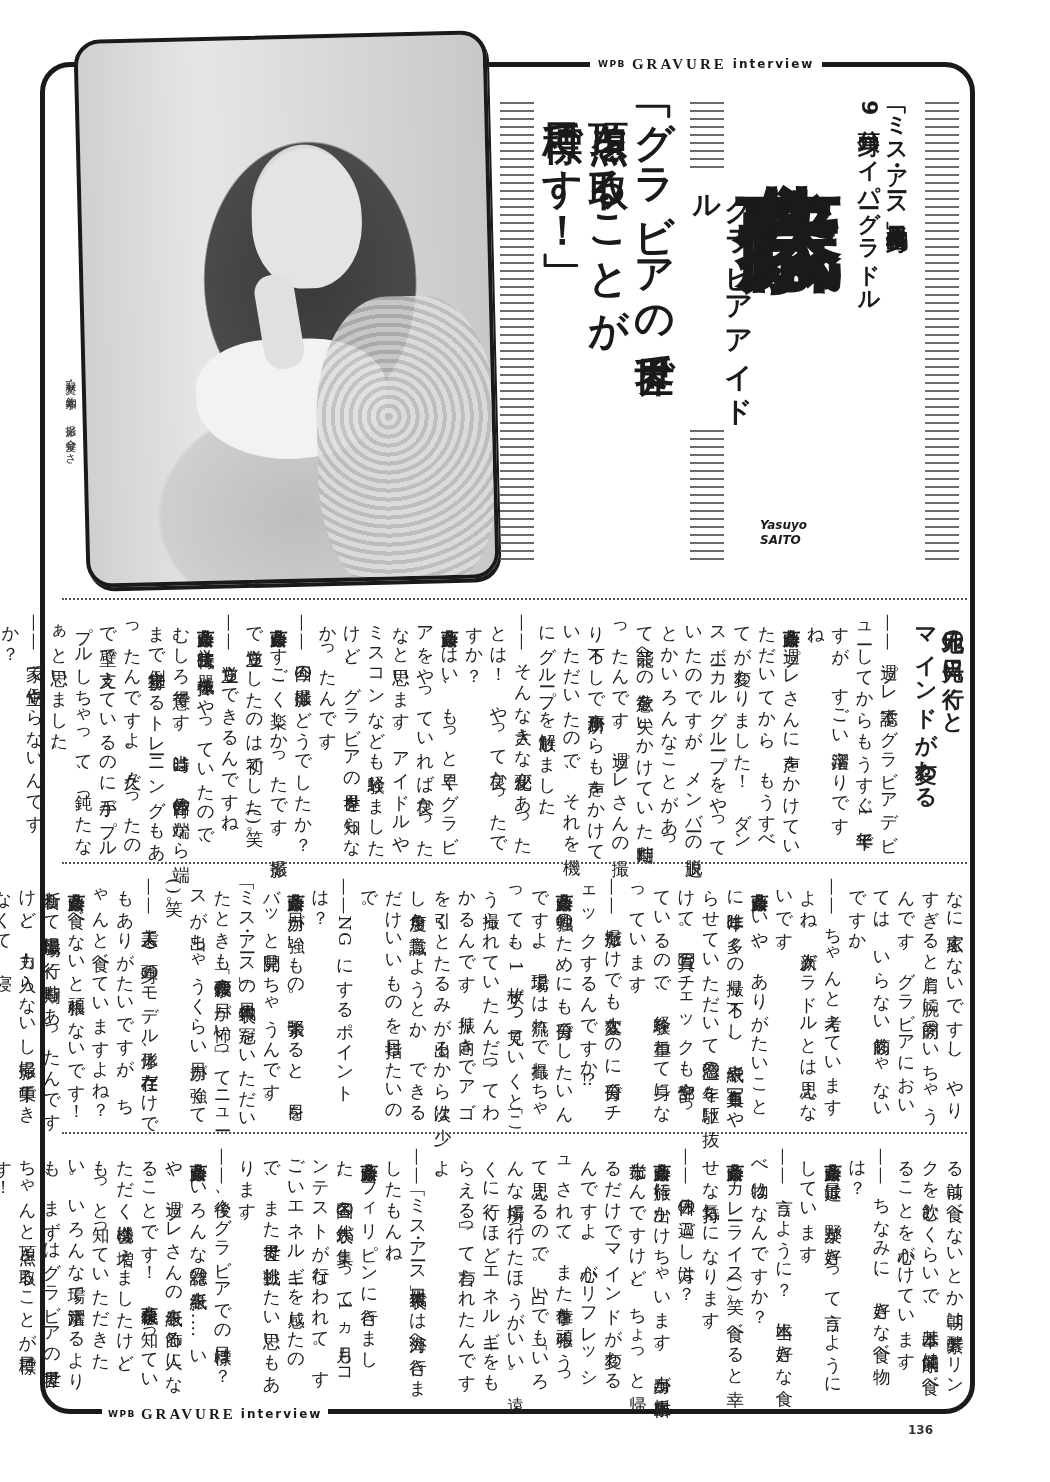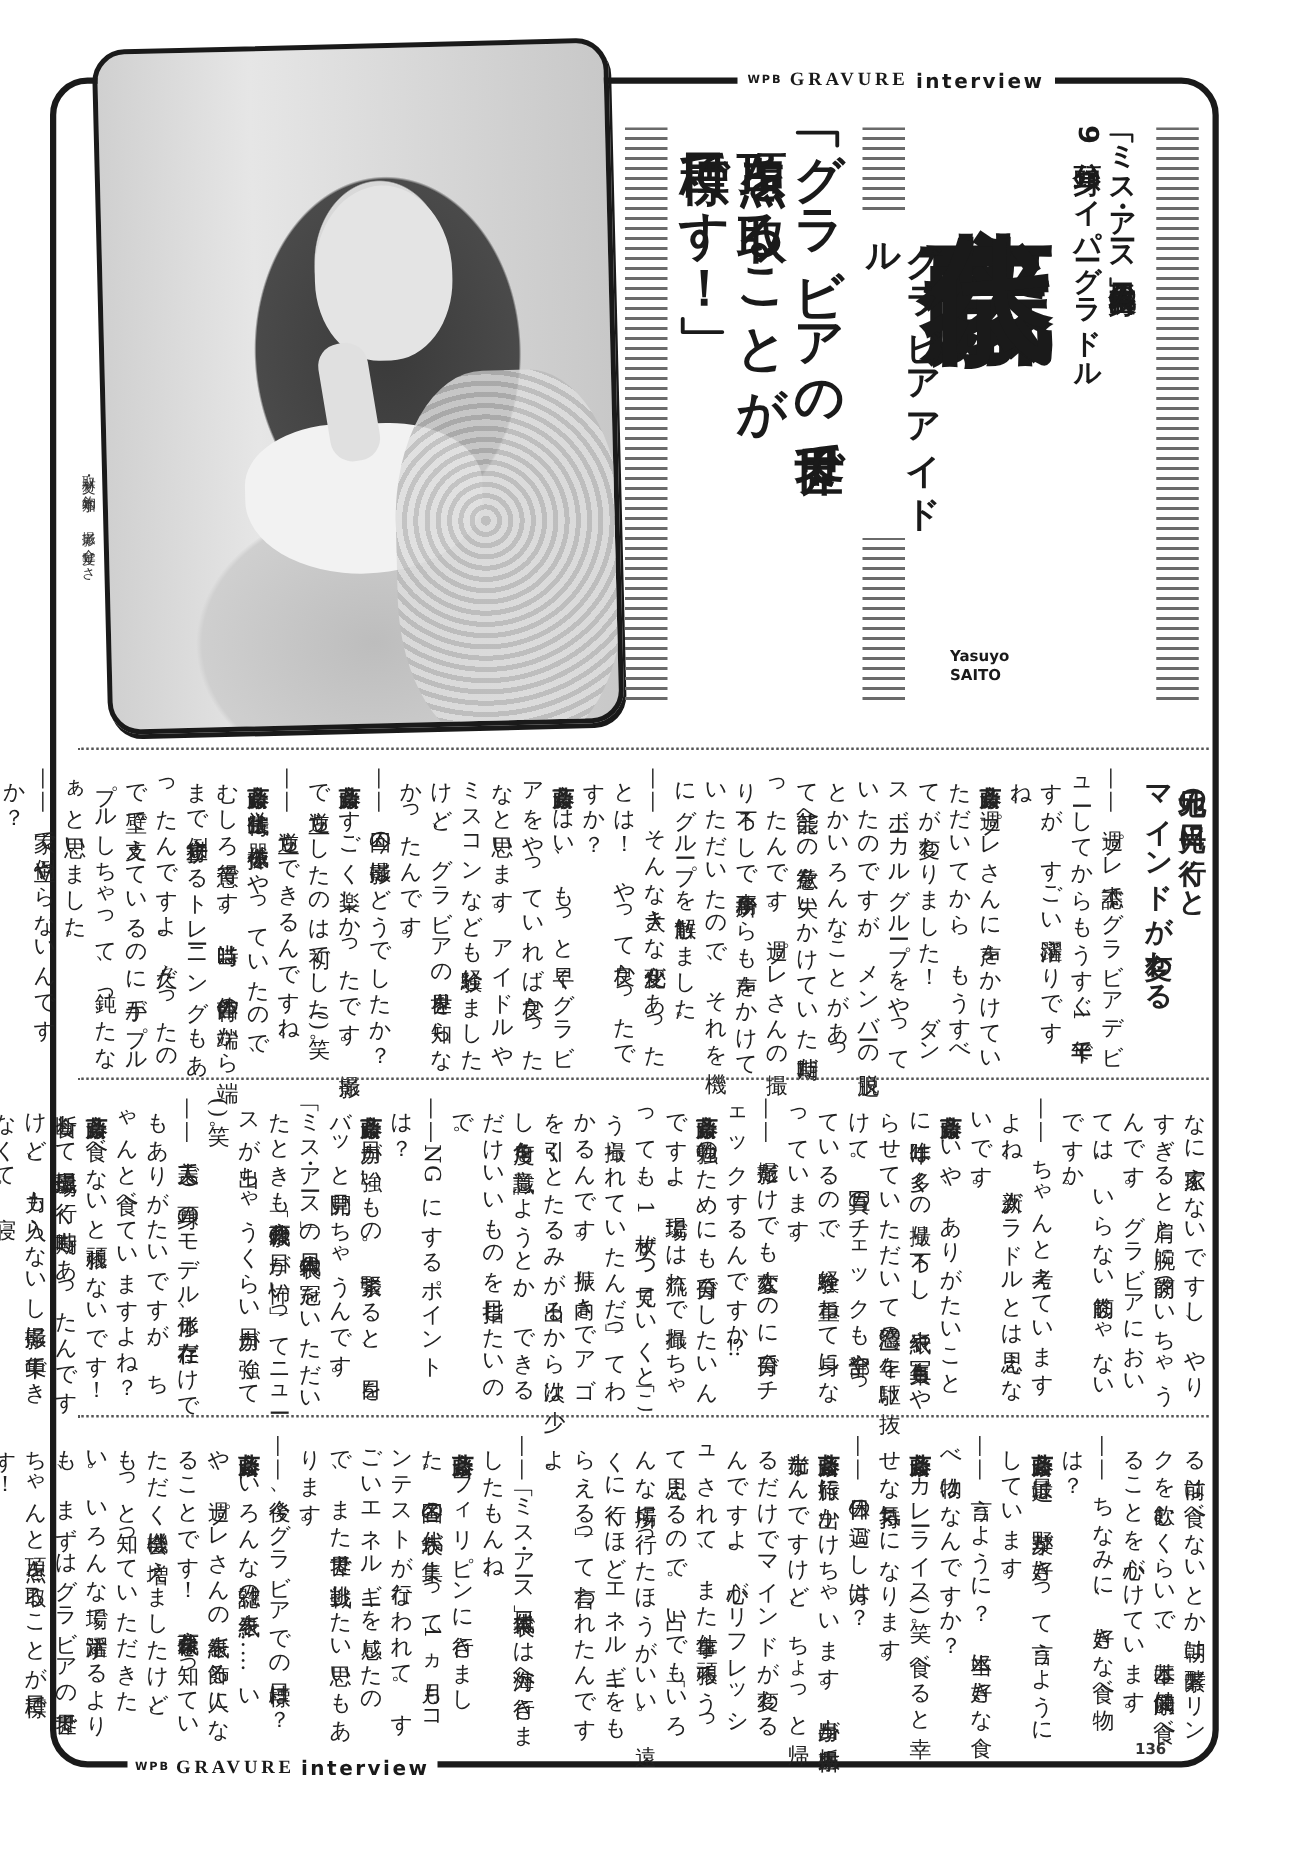--- a/index.html
+++ b/index.html
@@ -15,21 +15,21 @@
   .label-top {
     position: absolute; top: 52px; left: 590px; background: #fff;
     padding: 0 8px; height: 24px; display: flex; align-items: center; gap: 6px;
   }
   .label-bottom {
     position: absolute; top: 1402px; left: 102px; background: #fff;
     padding: 0 6px; height: 24px; display: flex; align-items: center; gap: 5px;
   }
   .lbl-wpb { font-family: "DejaVu Sans", sans-serif; font-weight: bold; font-size: 9px; letter-spacing: 1.5px; }
   .lbl-grav { font-family: Liberation Serif, serif; font-weight: bold; font-size: 15px; letter-spacing: 3px; }
-  .lbl-int { font-family: "DejaVu Sans", sans-serif; font-weight: bold; font-size: 16px; letter-spacing: 2px; }
+  .lbl-int { font-family: "DejaVu Sans", sans-serif; font-weight: bold; font-size: 12px; letter-spacing: 2px; }
 
   
   .photo {
     position: absolute; left: 80px; top: 35px; width: 413px; height: 548px;
     border: 4px solid #1a1a1a; border-radius: 26px; overflow: hidden;
     transform: rotate(-1.4deg);
     background:
       radial-gradient(ellipse 95px 120px at 55% 32%, #e8e8e8 0%, #d8d8d8 55%, transparent 56%),
       radial-gradient(ellipse 175px 230px at 56% 45%, #3a3a3a 0%, #4a4a4a 60%, transparent 61%),
       radial-gradient(ellipse 230px 180px at 52% 88%, #bdbdbd 0%, #cfcfcf 60%, transparent 62%),
@@ -75,41 +75,41 @@
     font-family: "DejaVu Sans", sans-serif; font-weight: bold; font-size: 108px; line-height: 110px; letter-spacing: 4px;
   }
   .role {
     font-family: "DejaVu Sans", sans-serif; font-weight: bold; font-size: 28px; line-height: 32px; letter-spacing: 2px;
   }
   .headline {
     font-family: "DejaVu Sans", sans-serif; font-weight: bold; font-size: 40px; line-height: 46px; letter-spacing: 1px;
   }
   .romaji {
     position: absolute; left: 760px; top: 518px; font-family: "DejaVu Sans", sans-serif;
-    font-weight: bold; font-size: 12px; line-height: 15px; text-align: left;
+    font-weight: bold; font-size: 12px; line-height: 15px; text-align: left; font-style: italic;
   }
 
   
   .row {
     position: absolute; left: 62px; width: 905px;
     border-top: 2px dotted #555;
   }
   .row-inner {
     position: absolute; top: 14px; right: 0; height: calc(100% - 18px);
     writing-mode: vertical-rl; font-family: "DejaVu Serif", "Liberation Serif", serif;
     font-size: 17.5px; line-height: 24.4px; letter-spacing: 1.2px; color: #222;
   }
   .row-inner p { margin: 0; }
   .row-inner .sp { font-family: "DejaVu Sans", sans-serif; font-weight: bold; }
   .subhead {
     font-family: "DejaVu Sans", sans-serif; font-weight: bold; font-size: 22px; line-height: 27px;
     margin-left: 12px; letter-spacing: 1px;
   }
   .pagenum {
-    position: absolute; left: 908px; top: 1392px; font-family: "DejaVu Sans", sans-serif;
+    position: absolute; left: 908px; top: 1423px; font-family: "DejaVu Sans", sans-serif;
     font-size: 12px; font-weight: bold; color: #333;
   }
 </style>
 </head>
 <body>
 
 <div class="frame"></div>
 
 <div class="label-top">
   <span class="lbl-wpb">WPB</span>

